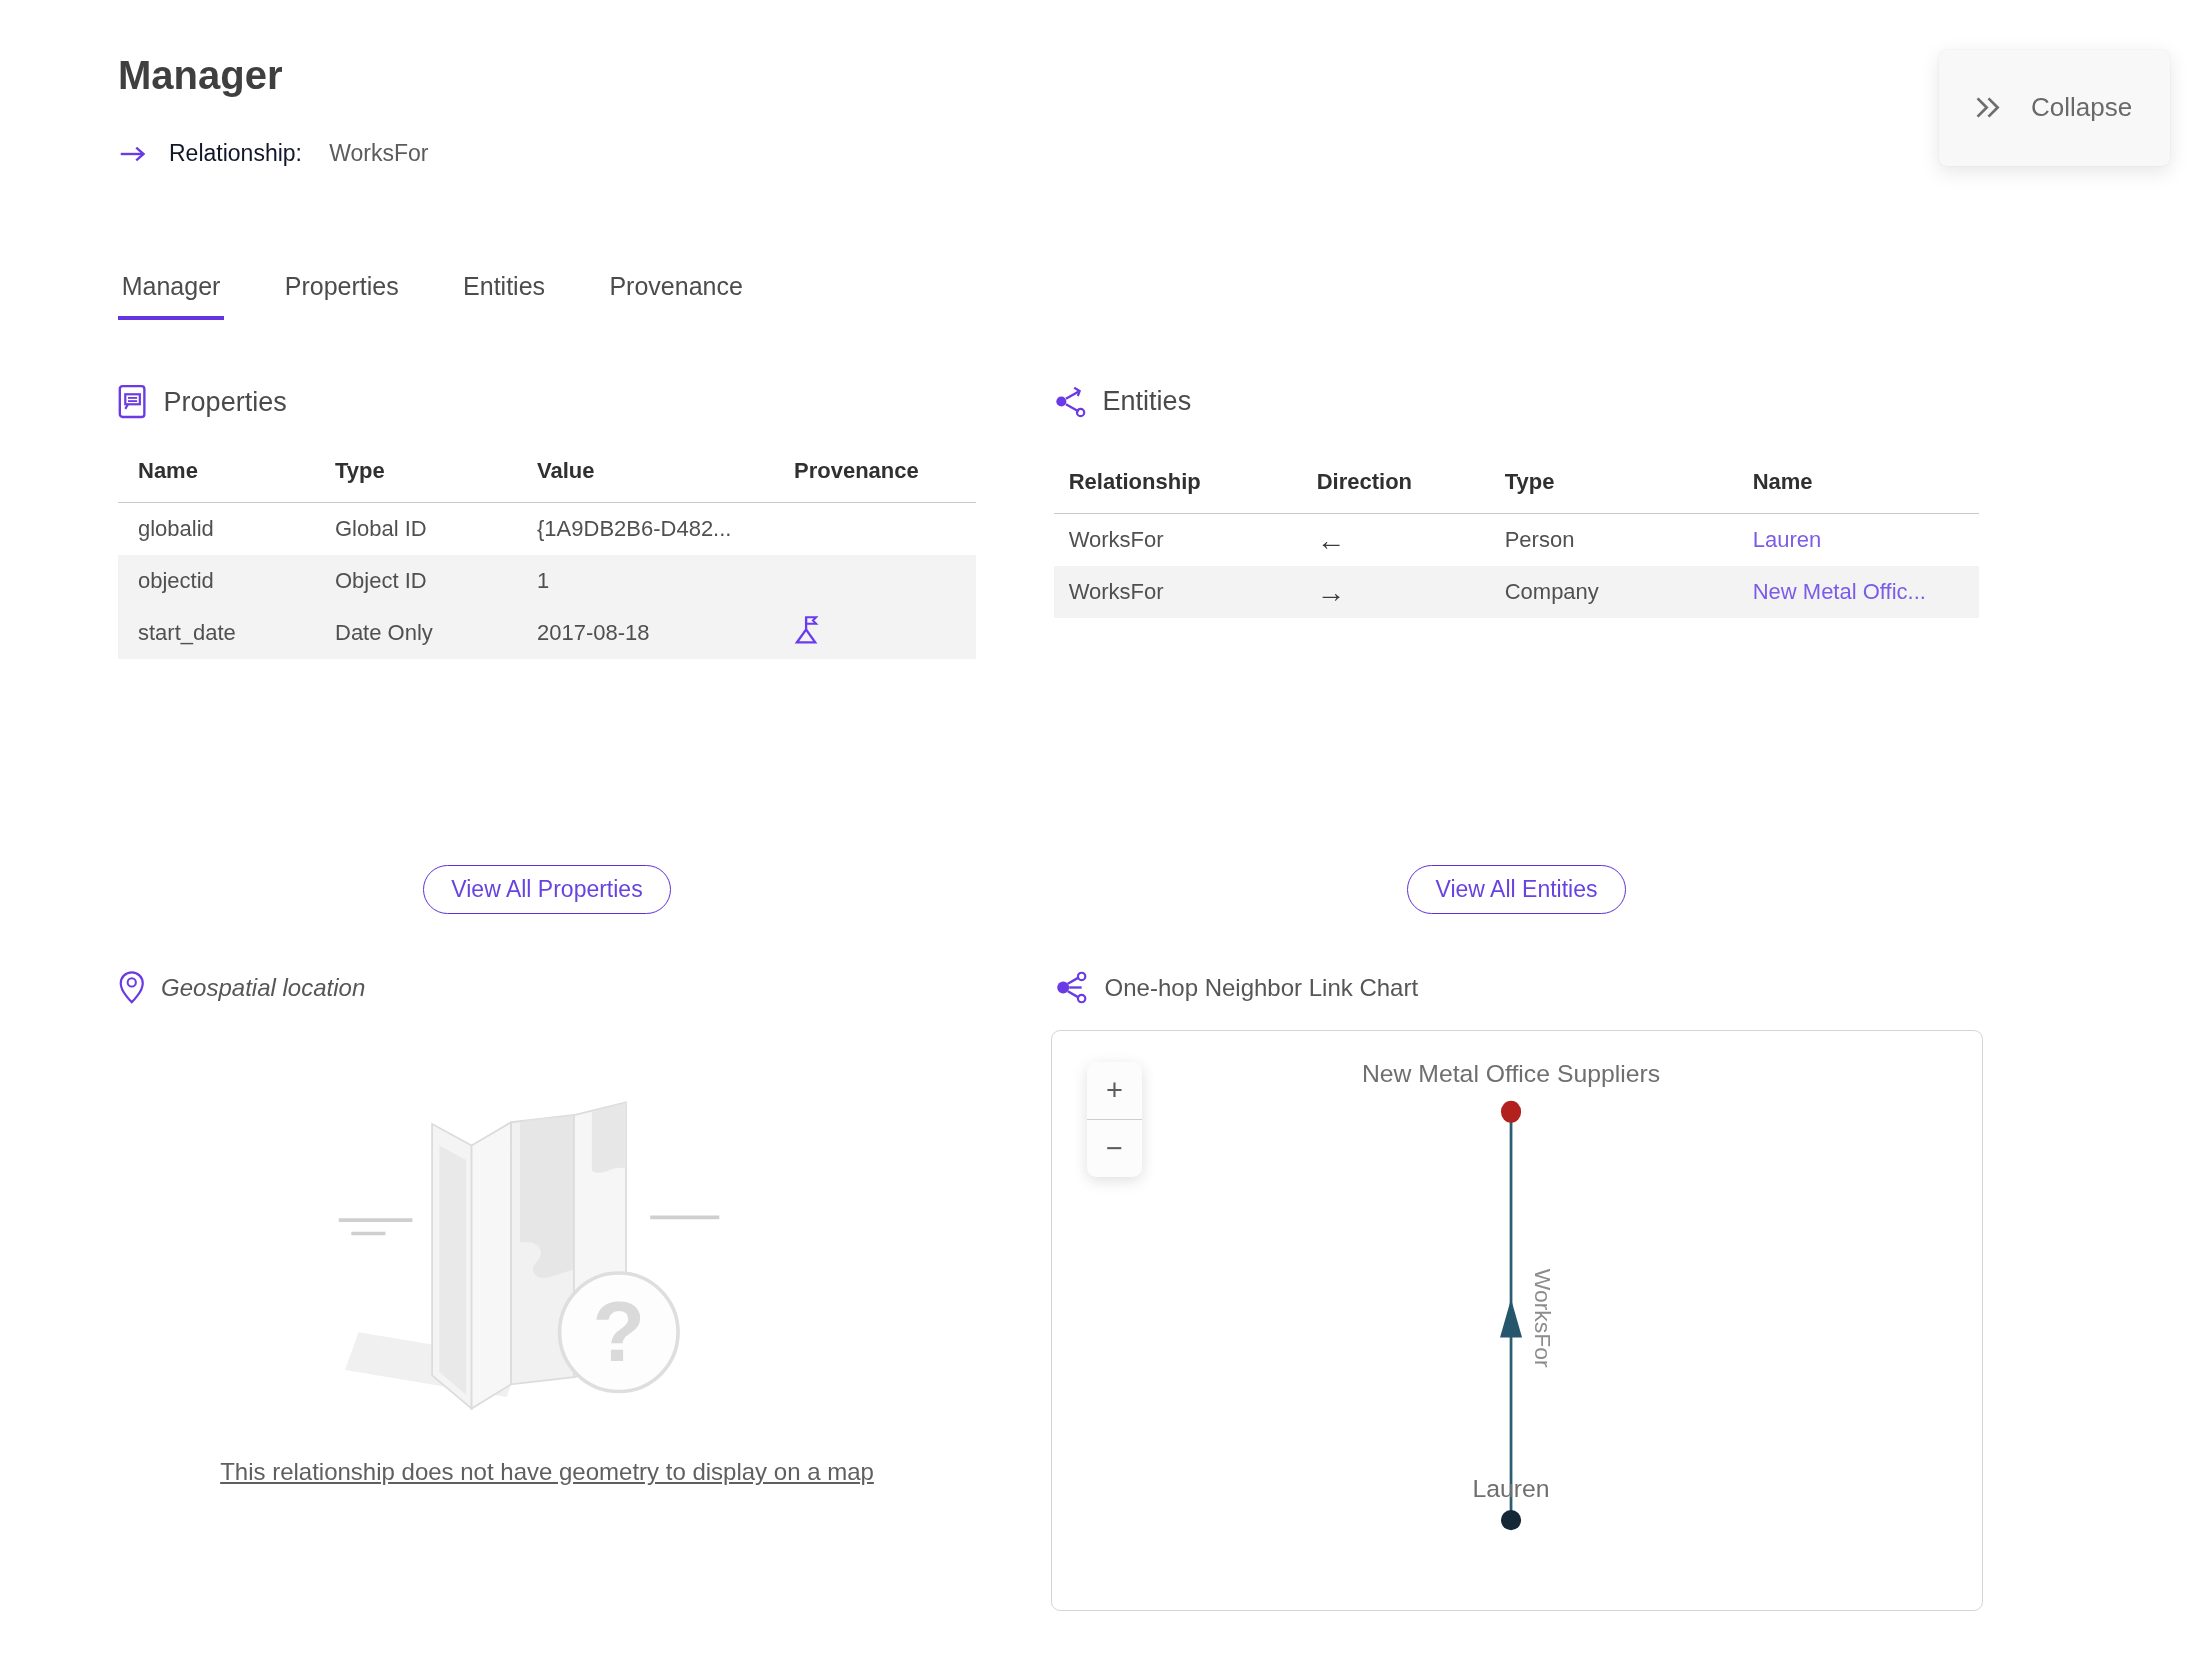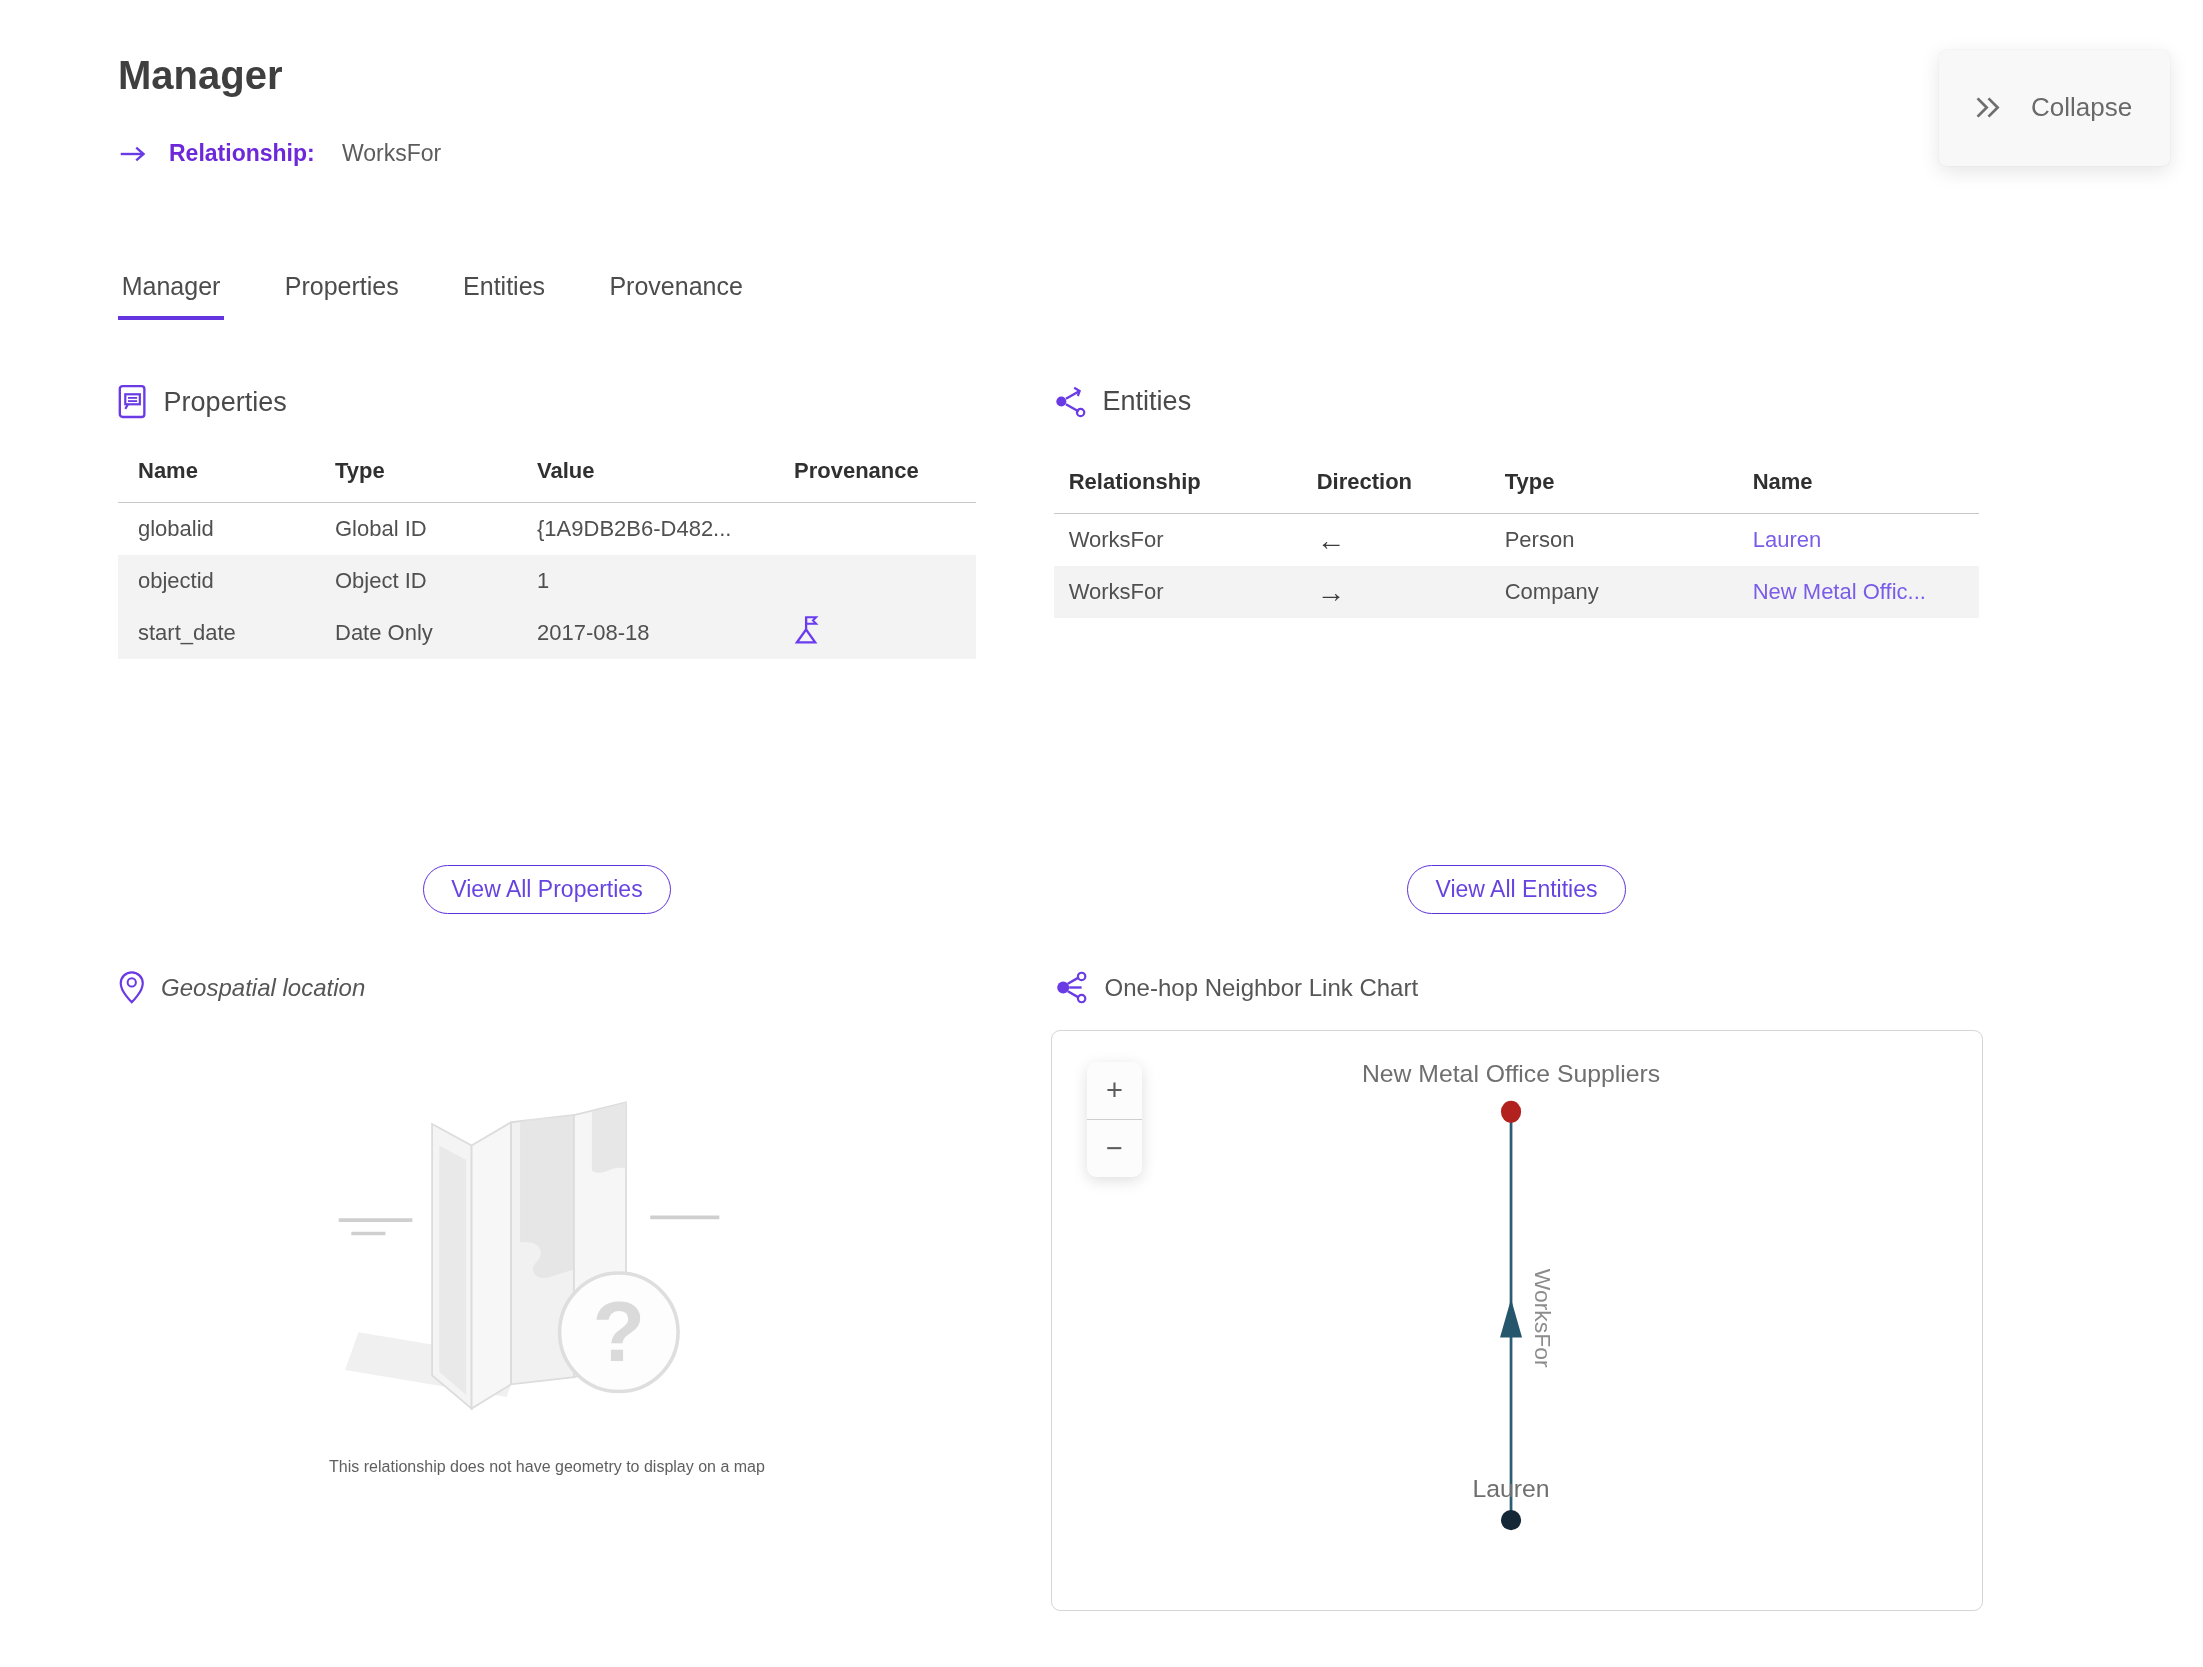--- a/index.html
+++ b/index.html
@@ -2,21 +2,21 @@
 <html style="font-size:14.7px"><head>
 <meta charset="utf-8">
 <style>
   html,body{margin:0;padding:0;background:#fff;}
   .canvas{position:relative;width:2204px;height:1668px;background:#fff;overflow:hidden;
           font-family:"Liberation Sans",sans-serif;color:#4d4d4d;}
 
   
   .page-title{position:absolute;left:118px;top:53px;font-size:40px;font-weight:700;color:#3f3f3f;}
   .subtitle{position:absolute;left:118px;top:140px;display:flex;align-items:center;gap:20px;font-size:23px;}
-  .subtitle .lbl{font-weight:700;color:#6d28d9;}
+  .subtitle .lbl{font-weight:400;color:#0f172a;}
   .subtitle .val{color:#5c5c5c;margin-left:7.3px;}
 
   
   .action-panel{position:absolute;left:1939px;top:50px;width:231px;background:#f8f8f8;border-radius:7.3px;
                 box-shadow:0 5.5px 20px rgba(0,0,0,0.10),0 0 1.8px rgba(0,0,0,0.08);padding:18.4px 0;}
   .action-item{display:flex;align-items:center;gap:24px;padding:24px 31px;font-size:26px;color:#696969;cursor:pointer;}
 
   
   .tabs{position:absolute;left:118px;top:272px;display:flex;gap:57px;font-size:25px;color:#4c4c4c;}
   .tab{padding:0 3.7px 14.7px 3.7px;cursor:pointer;}
@@ -35,21 +35,21 @@
   .link{color:#7a5ce8;cursor:pointer;}
   .dir{font-size:28.5px;color:#3c3c3c;}
 
   
   .btn-row{position:absolute;text-align:center;}
   .pill-btn{display:inline-block;background:#fff;border:1.8px solid #6030d9;border-radius:917px;
             padding:10px 27.5px;font-size:23px;color:#6743e0;cursor:pointer;font-family:inherit;}
 
   
   .map-wrap{position:absolute;left:118px;top:1063px;width:858px;text-align:center;}
-  .empty-msg{position:absolute;left:118px;top:1458px;width:858px;text-align:center;font-size:16px;color:#5f5f5f;}
+  .empty-msg{position:absolute;left:118px;top:1458px;width:858px;text-align:center;font-size:24px;color:#5f5f5f;text-decoration:underline;}
 
   
   .chart-panel{position:absolute;left:1051px;top:1030px;width:930px;height:579px;
                border:0.9px solid #d5d5d5;border-radius:9.2px;background:#fff;}
   .zoom-card{position:absolute;left:35px;top:31px;width:55px;background:#fcfcfc;border-radius:9.2px;
              box-shadow:0 3.7px 14.7px rgba(0,0,0,0.13);overflow:hidden;}
   .zoom-btn{width:55px;height:57px;display:flex;align-items:center;justify-content:center;
             font-size:29px;color:#5c5c5c;cursor:pointer;background:transparent;}
   .zoom-divider{height:0.9px;background:#cfcfcf;}
   .graph-svg{position:absolute;left:0;top:0;}

